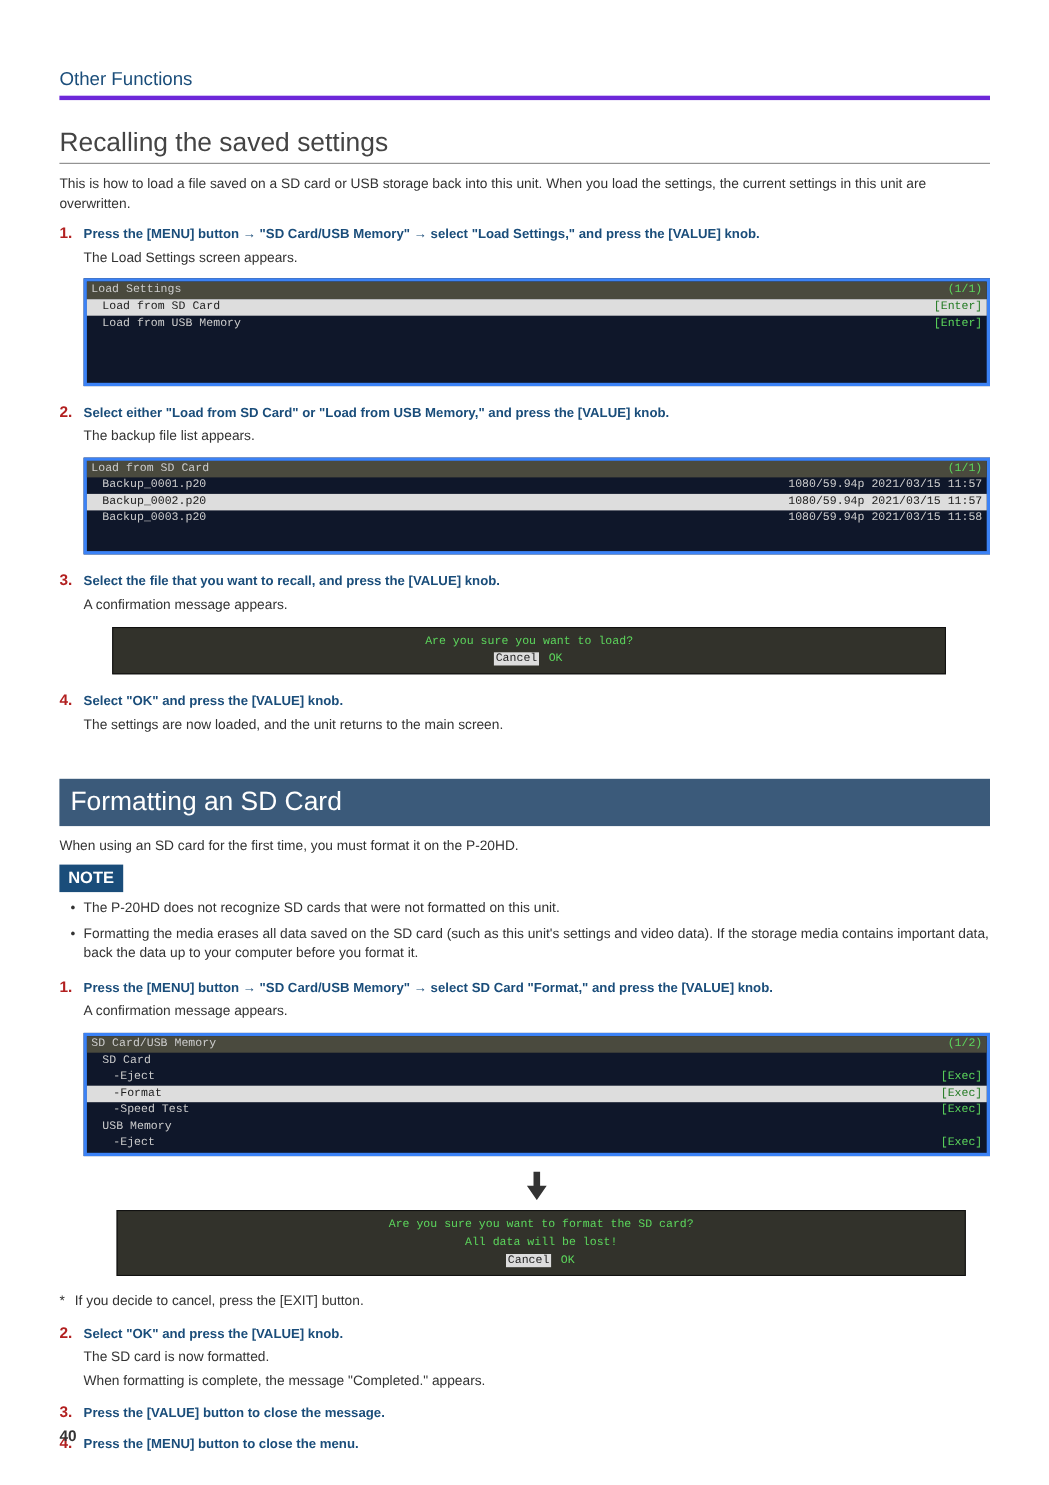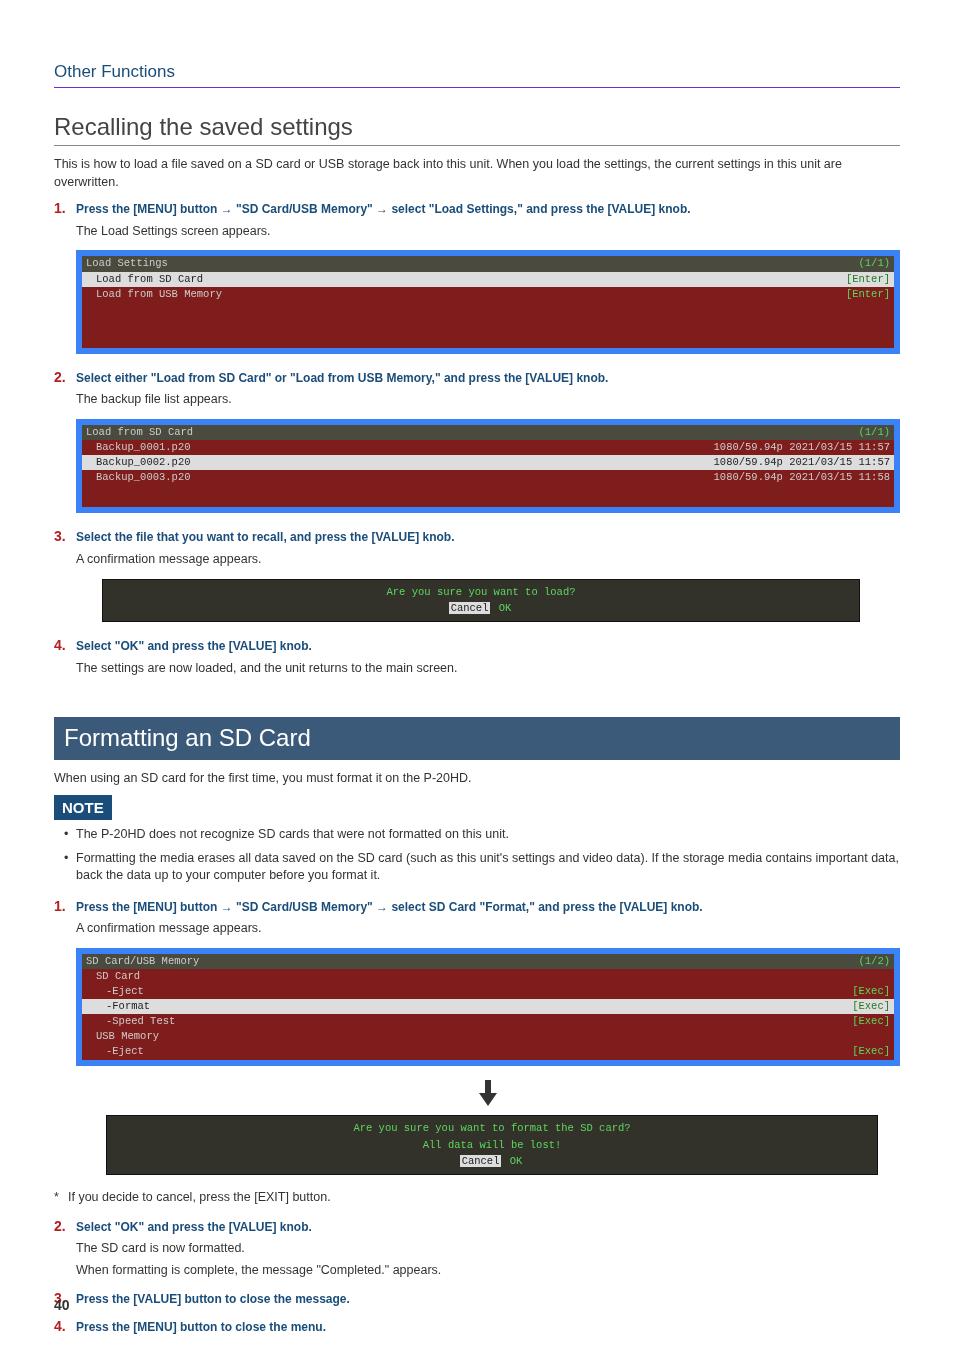--- a/index.html
+++ b/index.html
@@ -11,21 +11,21 @@
     background: #fff;
     width: 954px;
     height: 1350px;
     position: relative;
     padding: 60px 54px 40px 54px;
   }
   .section-title {
     color: #1a4d7a;
     font-size: 17px;
     font-weight: 400;
-    border-bottom: 1px solid #6d28d9;
+    border-bottom: 4px solid #6d28d9;
     padding-bottom: 3px;
     margin-bottom: 22px;
   }
   .columns {
     display: flex;
     gap: 30px;
     flex-direction: column;
   }
   .col {
     flex: 1;
@@ -95,28 +95,28 @@
     left: 0;
     color: #333;
   }
   .footnote {
     display: flex;
     margin-bottom: 10px;
   }
   .footnote-mark { min-width: 14px; }
   
   .term {
-    background: #7f1d1d;
+    background: #0f172a;
     color: #ccc;
     font-family: "Courier New", monospace;
     font-size: 10.5px;
     padding: 0;
     margin: 8px 0 14px 22px;
     line-height: 1.25;
-    border: 6px solid #3b82f6;
+    border: 3px solid #3b82f6;
   }
   .term-full { margin-left: 22px; }
   .term-row {
     display: flex;
     justify-content: space-between;
     padding: 1px 4px;
   }
   .term-header {
     background: #4a4a3e;
   }

